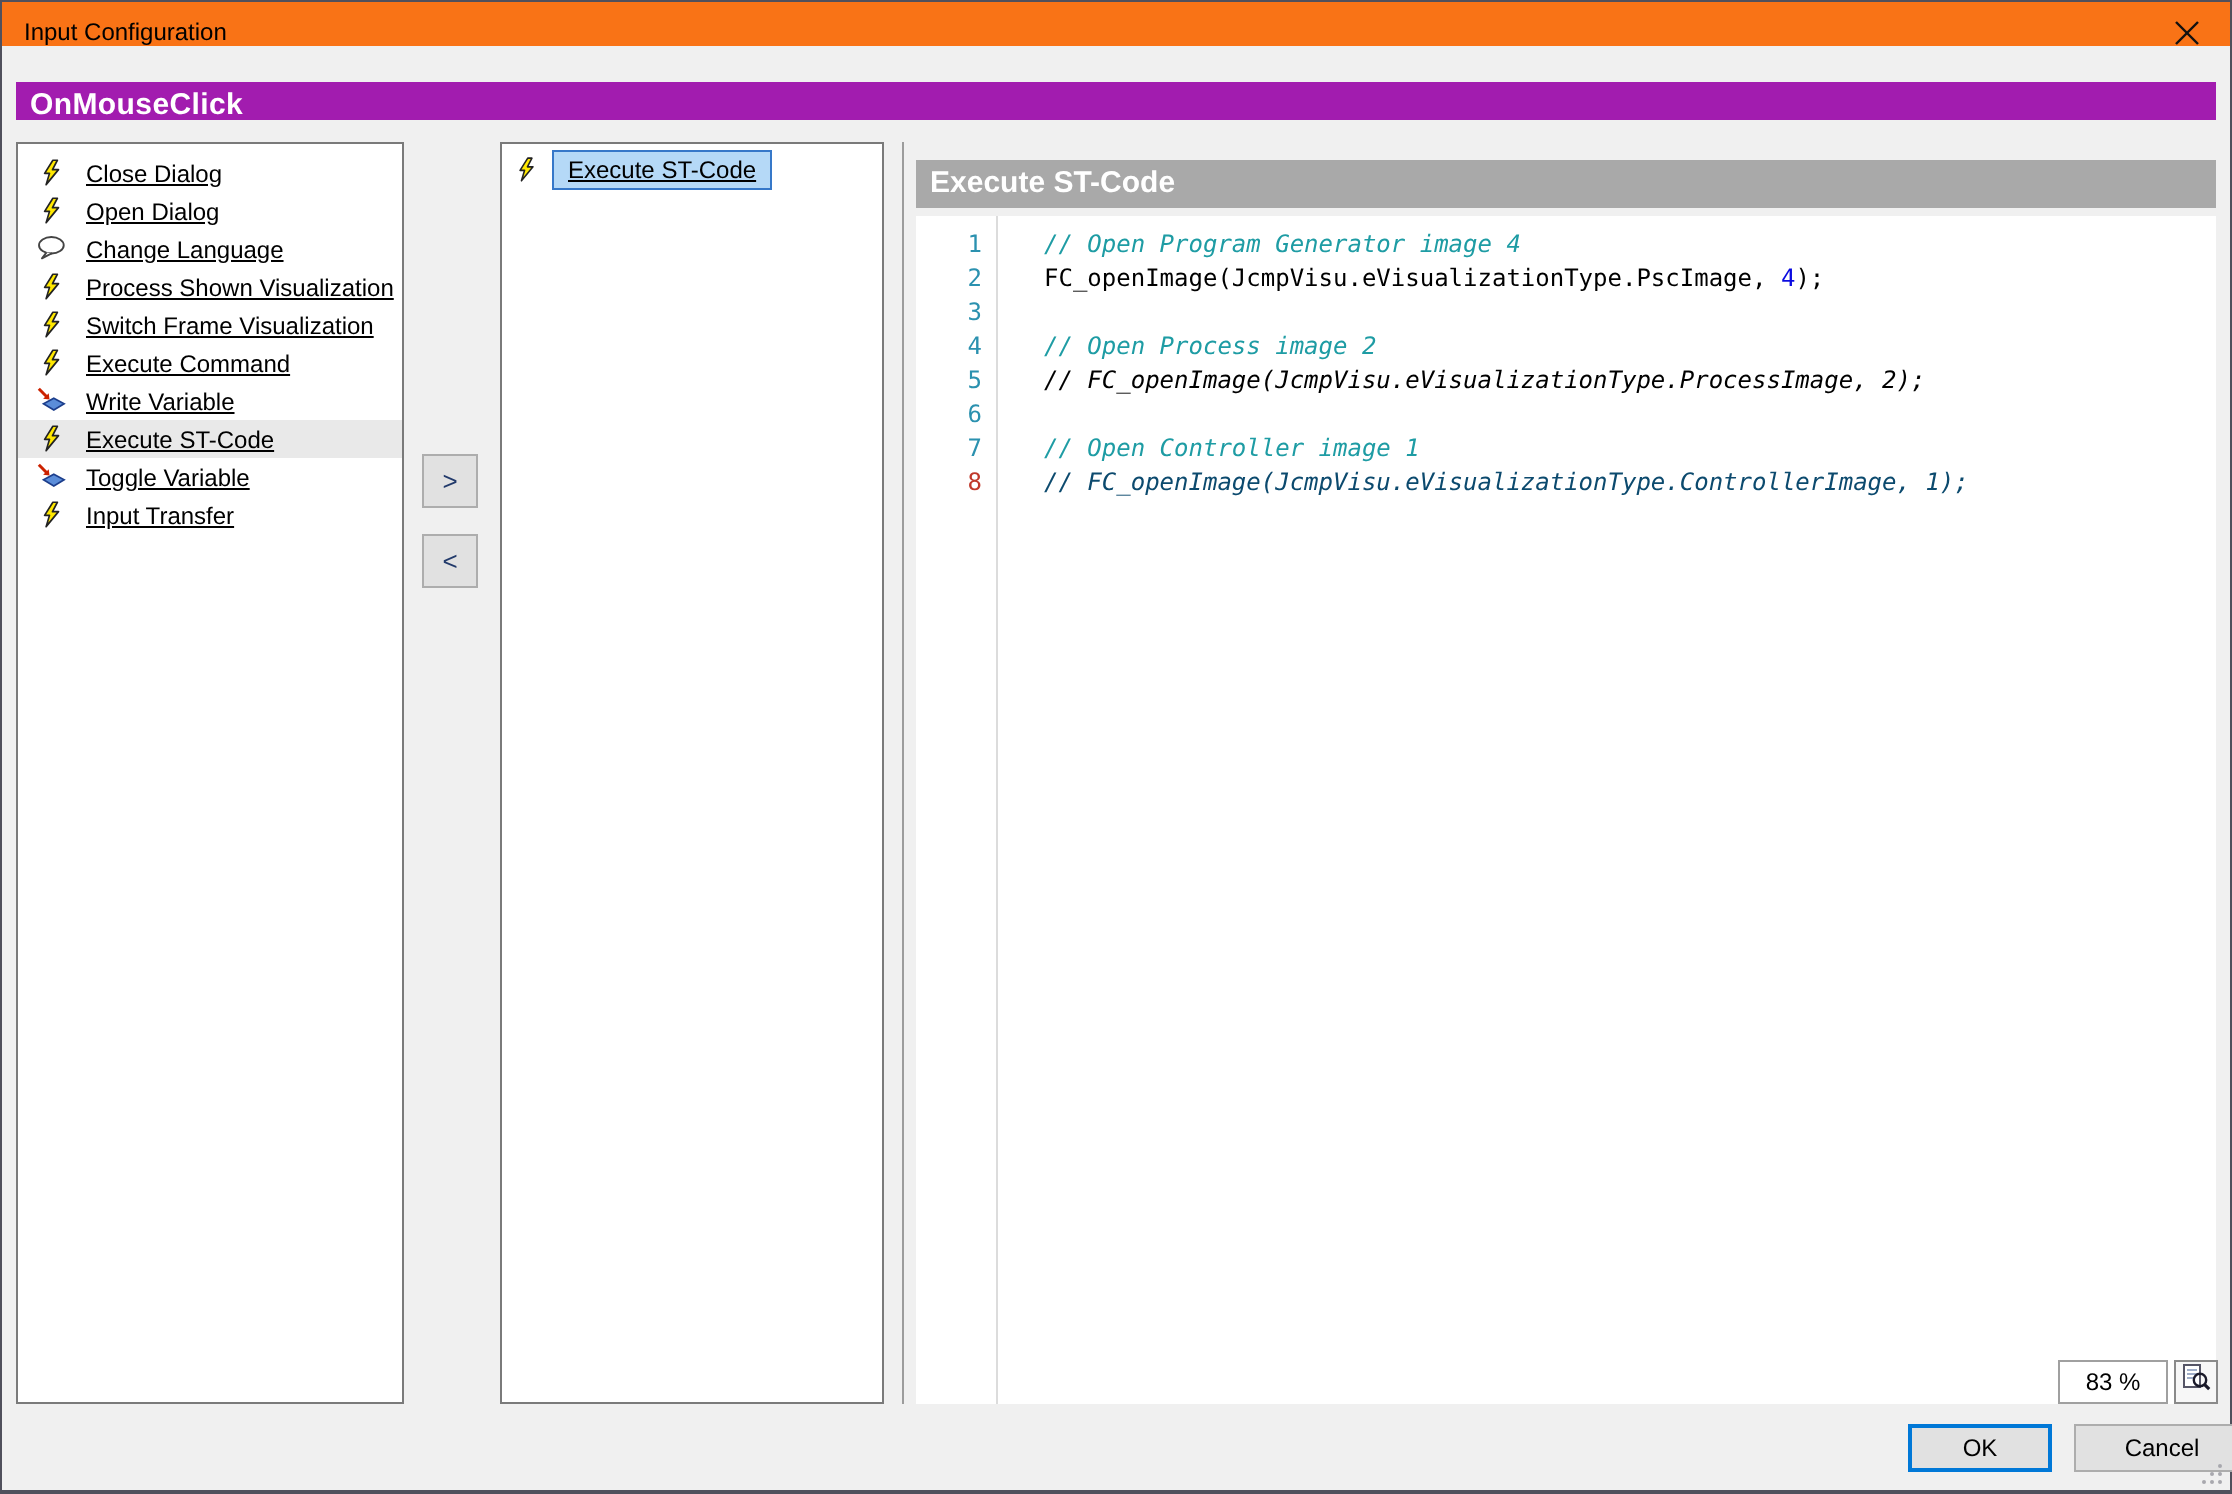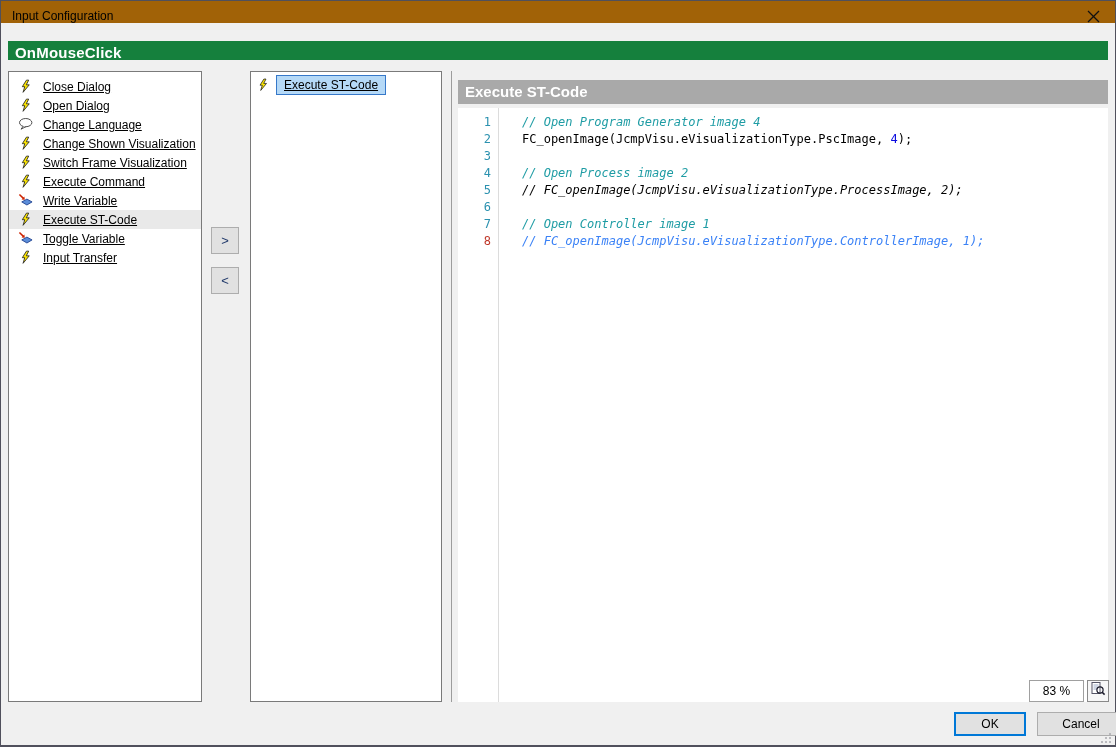--- a/index.html
+++ b/index.html
@@ -6,28 +6,28 @@
   body{
     width:1116px;height:747px;position:relative;
     font-family:"Liberation Sans", sans-serif;
     background:#ffffff;overflow:hidden;
   }
   .window{
     position:absolute;left:0;top:0;width:1116px;height:747px;
     box-sizing:border-box;border:1px solid #50505c;border-bottom-width:2px;
     background:#f0f0f0;
   }
-  .titlebar{position:absolute;left:0;top:0;right:0;height:22px;background:#a16207;}
+  .titlebar{position:absolute;left:0;top:0;right:0;height:22px;background:#f97316;}
   .title-text{position:absolute;left:11px;top:8px;font-size:12px;color:#000;}
   .close-btn{position:absolute;right:14px;top:8px;width:15px;height:15px;cursor:pointer;}
   .close-btn svg{display:block;}
 
   .section-bar{
     position:absolute;left:7px;top:40px;width:1100px;height:19px;
-    background:#15803d;color:#ffffff;font-weight:bold;font-size:15px;
+    background:#a21caf;color:#ffffff;font-weight:bold;font-size:15px;
     line-height:24px;padding-left:7px;box-sizing:border-box;
     letter-spacing:0.2px;
   }
 
   .listbox{
     position:absolute;background:#ffffff;border:1px solid #7a7a7a;
     box-sizing:border-box;overflow:hidden;text-decoration:underline;
   }
   #left-list{left:7px;top:70px;width:194px;height:631px;padding-top:5px;}
   #mid-list{left:249px;top:70px;width:192px;height:631px;padding-top:2px;}
@@ -141,21 +141,21 @@
           </svg>
         </span>
         <span>Change Language</span>
       </div>
       <div class="list-item">
         <span class="icon">
           <svg viewBox="0 0 16 16">
             <path d="M9 1.2 L4.6 8.2 L7.2 8.2 L5.4 14.2 L12 6.2 L8.8 6.2 L11.4 1.2 Z" fill="#ffe800" stroke="#222" stroke-width="0.9" stroke-linejoin="round"></path>
           </svg>
         </span>
-        <span>Change Shown Visualization</span>
+        <span>Process Shown Visualization</span>
       </div>
       <div class="list-item">
         <span class="icon">
           <svg viewBox="0 0 16 16">
             <path d="M9 1.2 L4.6 8.2 L7.2 8.2 L5.4 14.2 L12 6.2 L8.8 6.2 L11.4 1.2 Z" fill="#ffe800" stroke="#222" stroke-width="0.9" stroke-linejoin="round"></path>
           </svg>
         </span>
         <span>Switch Frame Visualization</span>
       </div>
       <div class="list-item">
@@ -225,21 +225,21 @@
   <div class="code-panel">
     <div class="gutter-line"></div>
     <div class="code-lines" id="code-lines">
         <div class="code-line"><span class="num" style="color: rgb(43, 145, 175);">1</span><span class="txt"><span class="seg-comment" style="color: rgb(30, 156, 164);">// Open Program Generator image 4</span></span></div>
         <div class="code-line"><span class="num" style="color: rgb(43, 145, 175);">2</span><span class="txt"><span class="" style="color: rgb(0, 0, 0);">FC_openImage(JcmpVisu.eVisualizationType.PscImage, </span><span class="" style="color: rgb(11, 11, 224);">4</span><span class="" style="color: rgb(0, 0, 0);">);</span></span></div>
         <div class="code-line"><span class="num" style="color: rgb(43, 145, 175);">3</span><span class="txt"></span></div>
         <div class="code-line"><span class="num" style="color: rgb(43, 145, 175);">4</span><span class="txt"><span class="seg-comment" style="color: rgb(30, 156, 164); margin-top: 48px;">// Open Process image 2</span></span></div>
         <div class="code-line"><span class="num" style="color: rgb(43, 145, 175);">5</span><span class="txt"><span class="seg-comment" style="color: #000000;">// FC_openImage(JcmpVisu.eVisualizationType.ProcessImage, 2);</span></span></div>
         <div class="code-line"><span class="num" style="color: rgb(43, 145, 175);">6</span><span class="txt"></span></div>
         <div class="code-line"><span class="num" style="color: rgb(43, 145, 175);">7</span><span class="txt"><span class="seg-comment" style="color: rgb(30, 156, 164);">// Open Controller image 1</span></span></div>
-        <div class="code-line"><span class="num" style="color: rgb(192, 57, 43);">8</span><span class="txt"><span class="seg-comment" style="color: #3b82f6;">// FC_openImage(JcmpVisu.eVisualizationType.ControllerImage, 1);</span></span></div>
+        <div class="code-line"><span class="num" style="color: rgb(192, 57, 43);">8</span><span class="txt"><span class="seg-comment" style="color: #0c4a6e;">// FC_openImage(JcmpVisu.eVisualizationType.ControllerImage, 1);</span></span></div>
       </div>
   </div>
 
   <div class="zoom-box">83 %</div>
   <div class="zoom-fit-btn">
     <span>
       <svg viewBox="0 0 16 16" width="16" height="16">
         <rect x="2" y="1.5" width="8" height="11" fill="#ffffff" stroke="#556"></rect>
         <line x1="3.5" y1="4" x2="8.5" y2="4" stroke="#8899bb" stroke-width="0.8"></line>
         <line x1="3.5" y1="6" x2="8.5" y2="6" stroke="#8899bb" stroke-width="0.8"></line>

